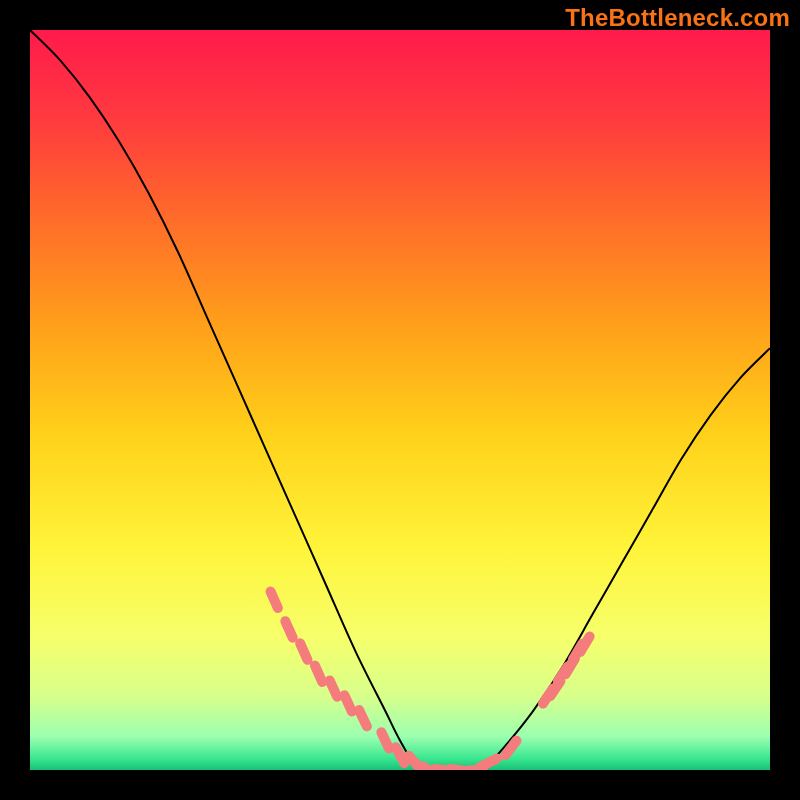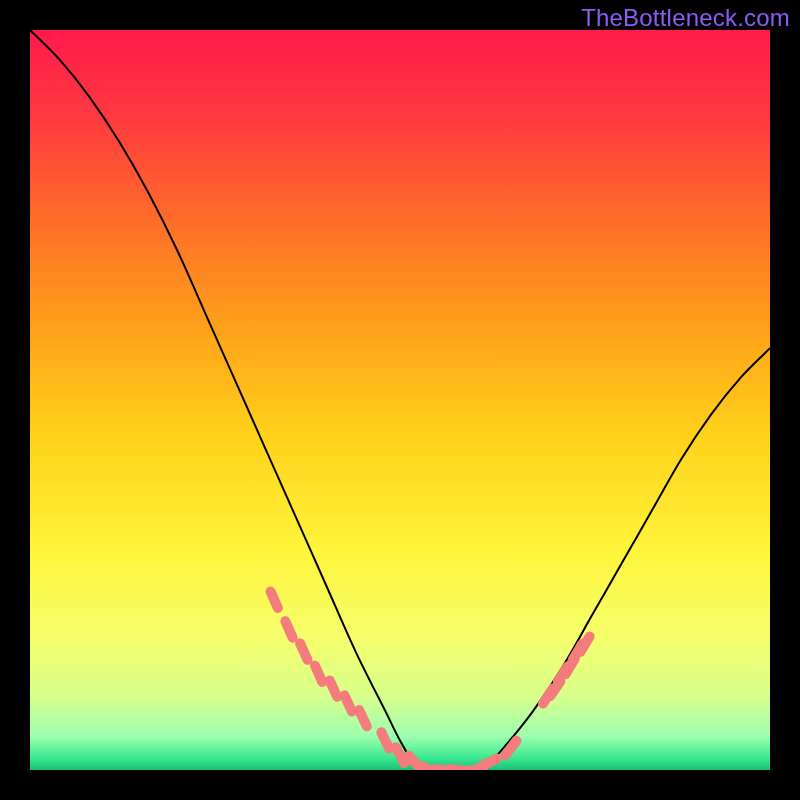--- a/index.html
+++ b/index.html
@@ -14,23 +14,23 @@
   .frame {
     position: relative;
     width: 800px;
     height: 800px;
     background: #000;
   }
   .watermark {
     position: absolute;
     top: 4px;
     right: 10px;
-    color: #8b5cf6;
+    color: #f97316;
     font-size: 24px;
-    font-weight: 400;
+    font-weight: 700;
     letter-spacing: 0.2px;
     z-index: 10;
   }
   .plot {
     position: absolute;
     left: 30px;
     top: 30px;
     width: 740px;
     height: 740px;
   }

